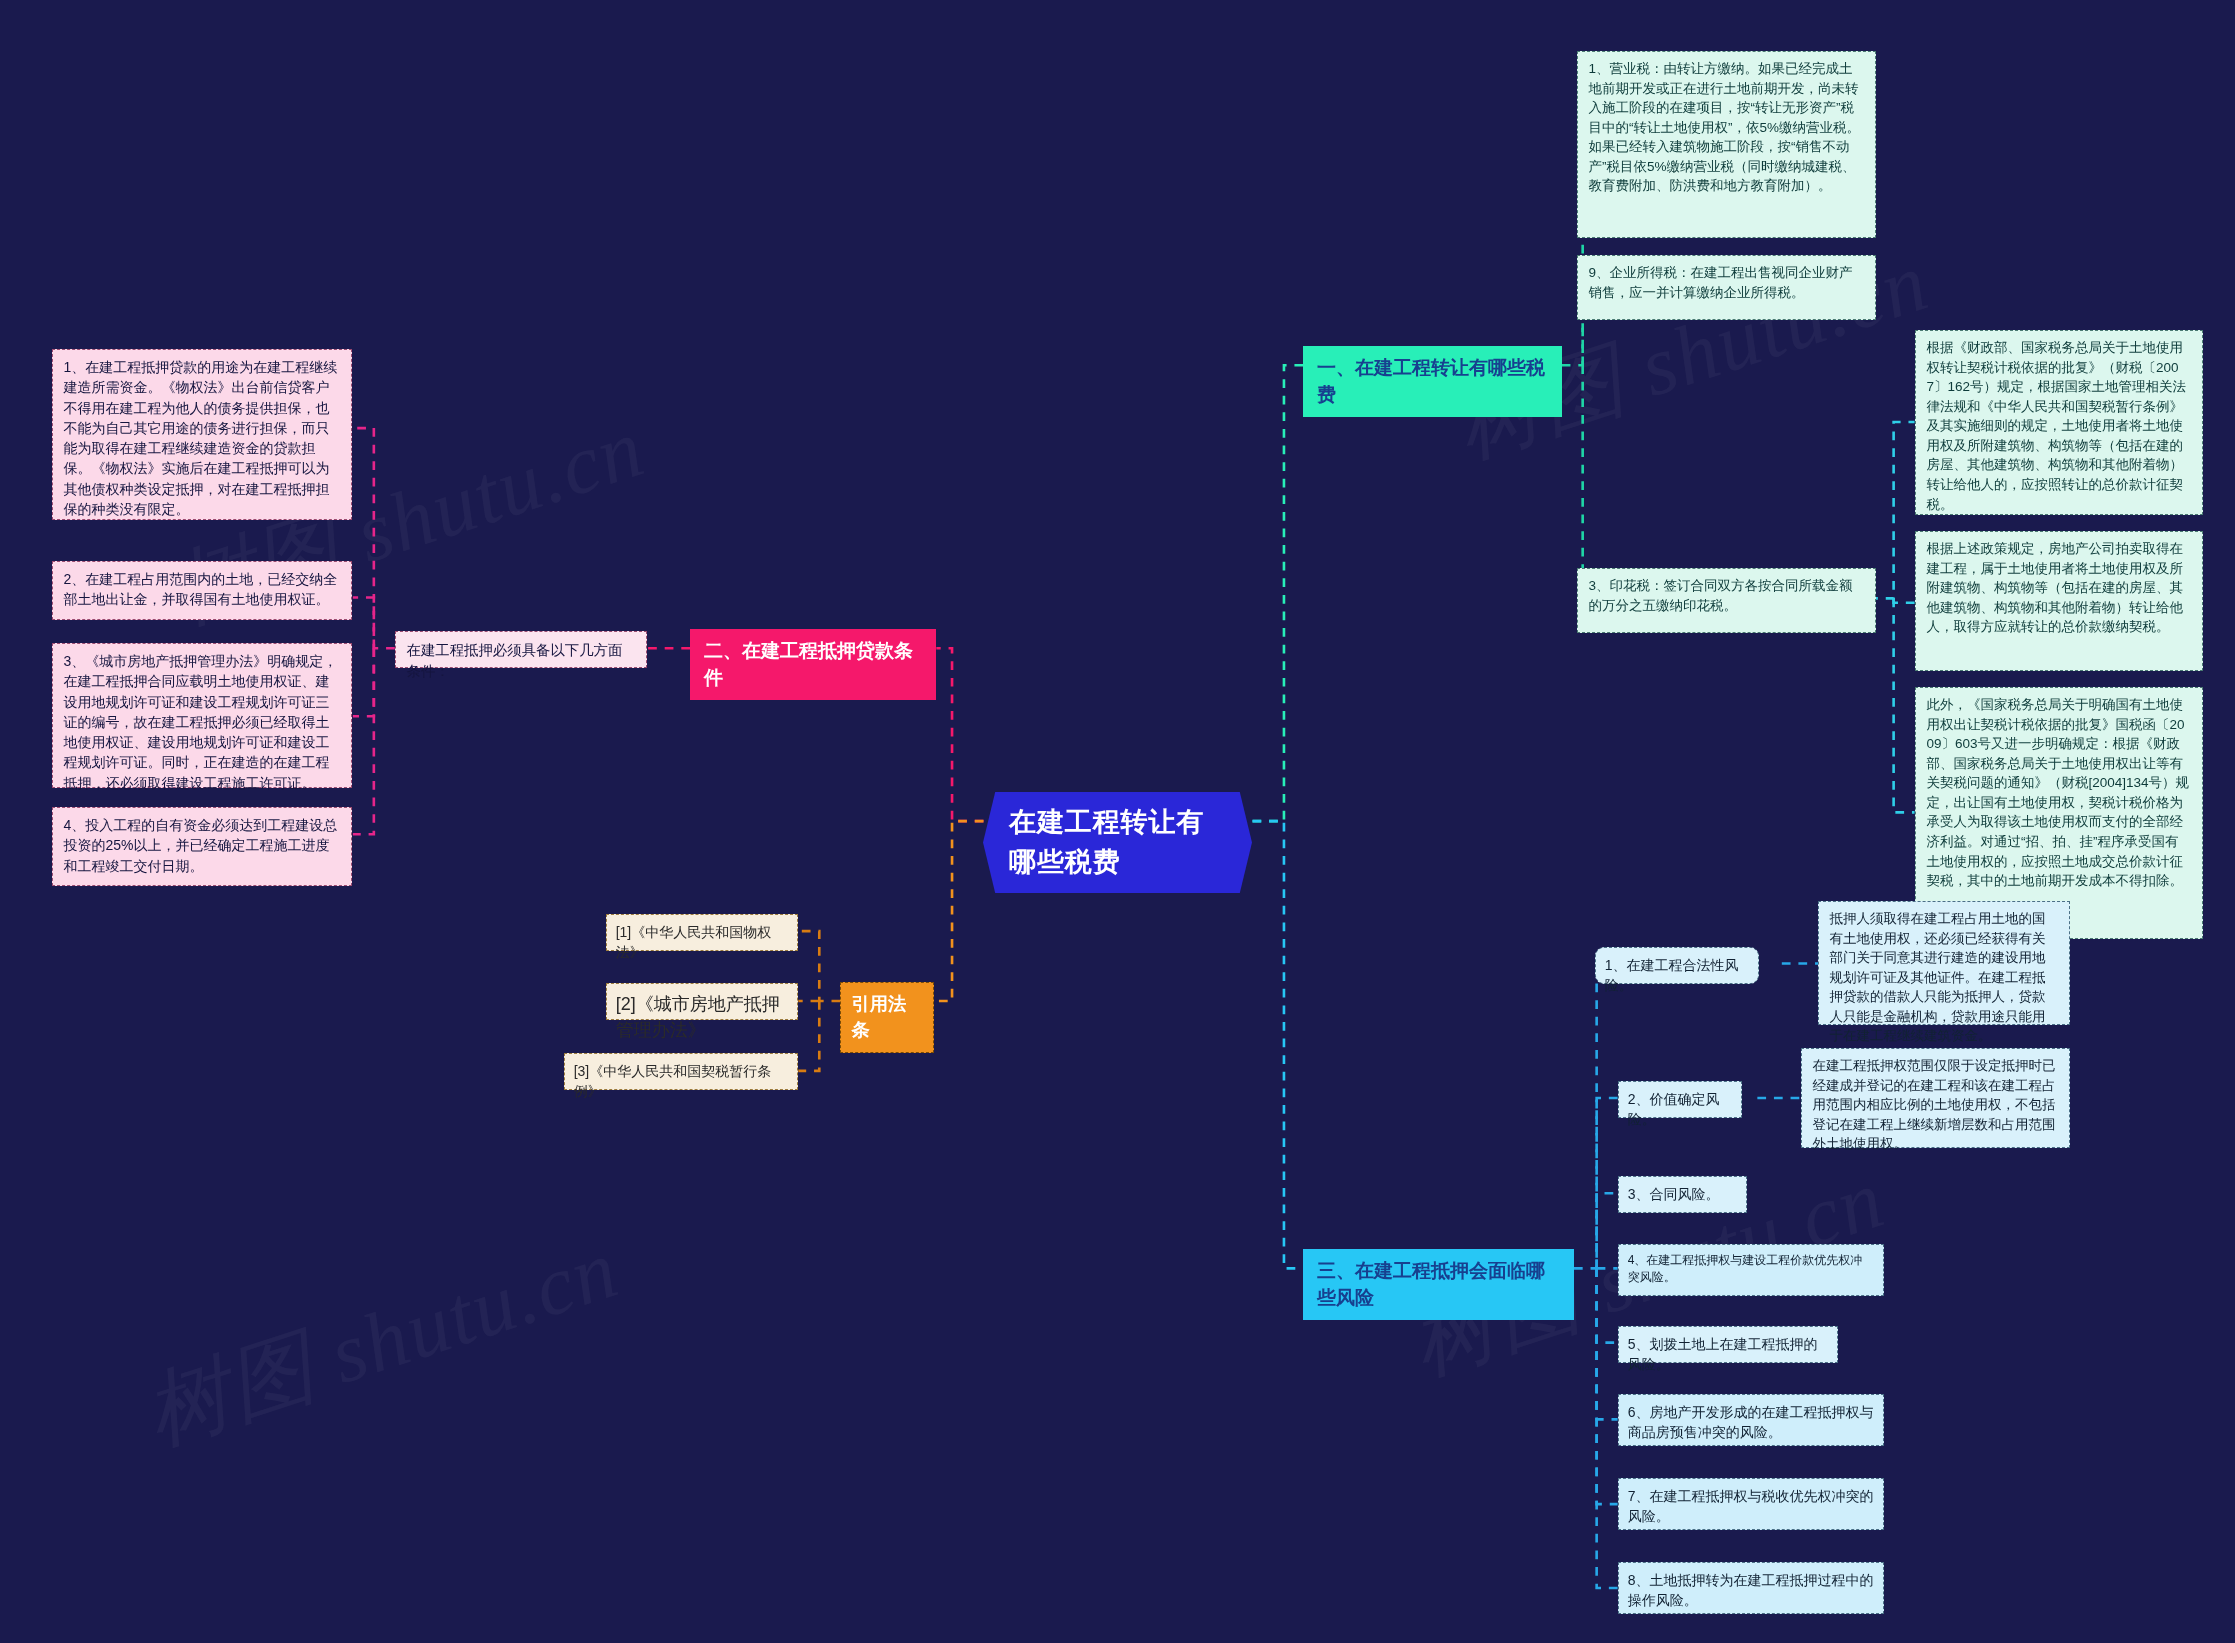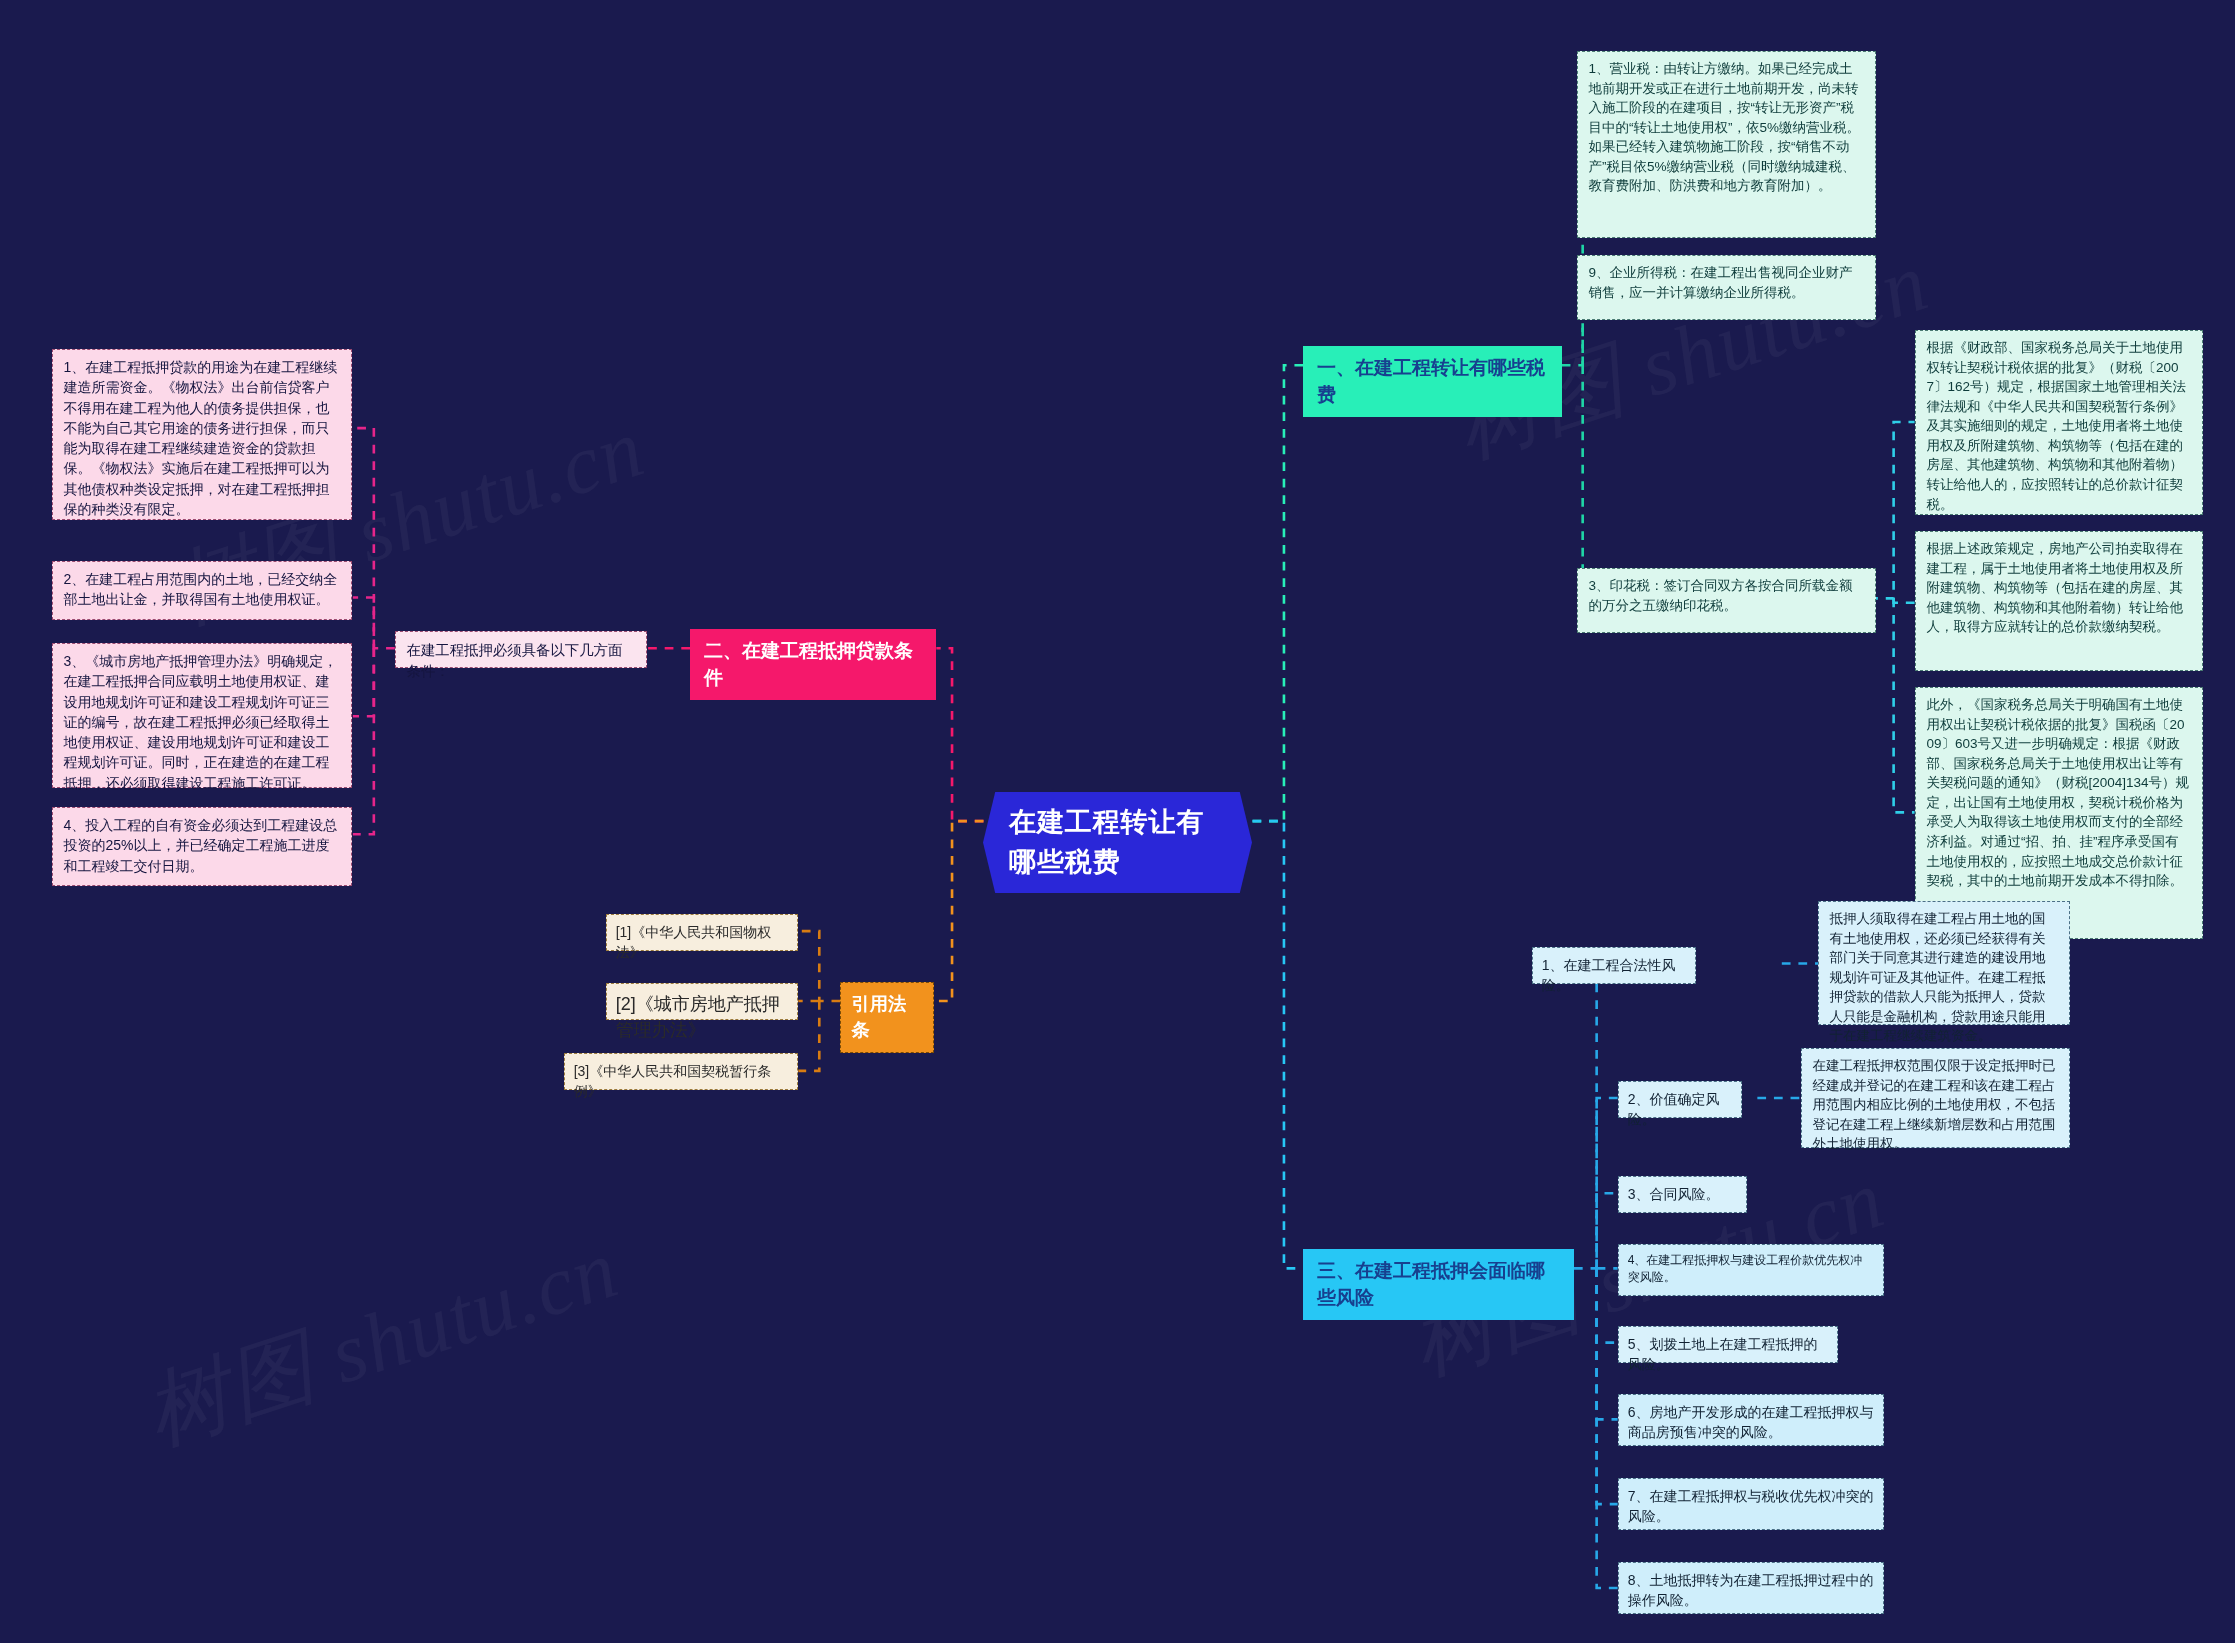--- a/index.html
+++ b/index.html
@@ -127,21 +127,21 @@
 <div class="box h-orange" style="left:840px;top:982px;width:94px;font-size:18.3px;padding:7.9px 10.5px;">引用法条</div>
 
 <div class="box lf-cream" style="left:606px;top:914px;width:192px;height:37px;font-size:14px;padding:7px 8.7px;">[1]《中华人民共和国物权法》</div>
 
 <div class="box lf-cream" style="left:606px;top:983px;width:192px;height:37px;font-size:18px;padding:7px 8.7px;">[2]《城市房地产抵押管理办法》</div>
 
 <div class="box lf-cream" style="left:564px;top:1053px;width:234px;height:37px;font-size:14px;padding:7px 8.7px;">[3]《中华人民共和国契税暂行条例》</div>
 
 <div class="box h-cyan" style="left:1303px;top:1249px;width:271px;">三、在建工程抵押会面临哪些风险</div>
 
-<div class="box lf-sky" style="left:1532px;top:947px;width:164px;height:37px;font-size:14px;padding:7px 8.7px;">1、在建工程合法性风险。</div>
+<div class="box lf-sky" style="left:1595px;top:947px;width:164px;height:37px;font-size:14px;padding:7px 8.7px;border-radius:9px;">1、在建工程合法性风险。</div>
 
 <div class="box lf-sky" style="left:1618px;top:1081px;width:124px;height:37px;font-size:14px;padding:7px 8.7px;">2、价值确定风险。</div>
 
 <div class="box lf-sky" style="left:1618px;top:1176px;width:129px;height:37px;font-size:14px;padding:7px 8.7px;">3、合同风险。</div>
 
 <div class="box lf-skyd" style="left:1618px;top:1244px;width:266px;height:52px;font-size:12px;padding:7px 8.7px;">4、在建工程抵押权与建设工程价款优先权冲突风险。</div>
 
 <div class="box lf-sky" style="left:1618px;top:1326px;width:220px;height:37px;font-size:14px;padding:7px 8.7px;">5、划拨土地上在建工程抵押的风险。</div>
 
 <div class="box lf-skyd" style="left:1618px;top:1394px;width:266px;height:52px;font-size:14px;padding:7px 8.7px;">6、房地产开发形成的在建工程抵押权与商品房预售冲突的风险。</div>

